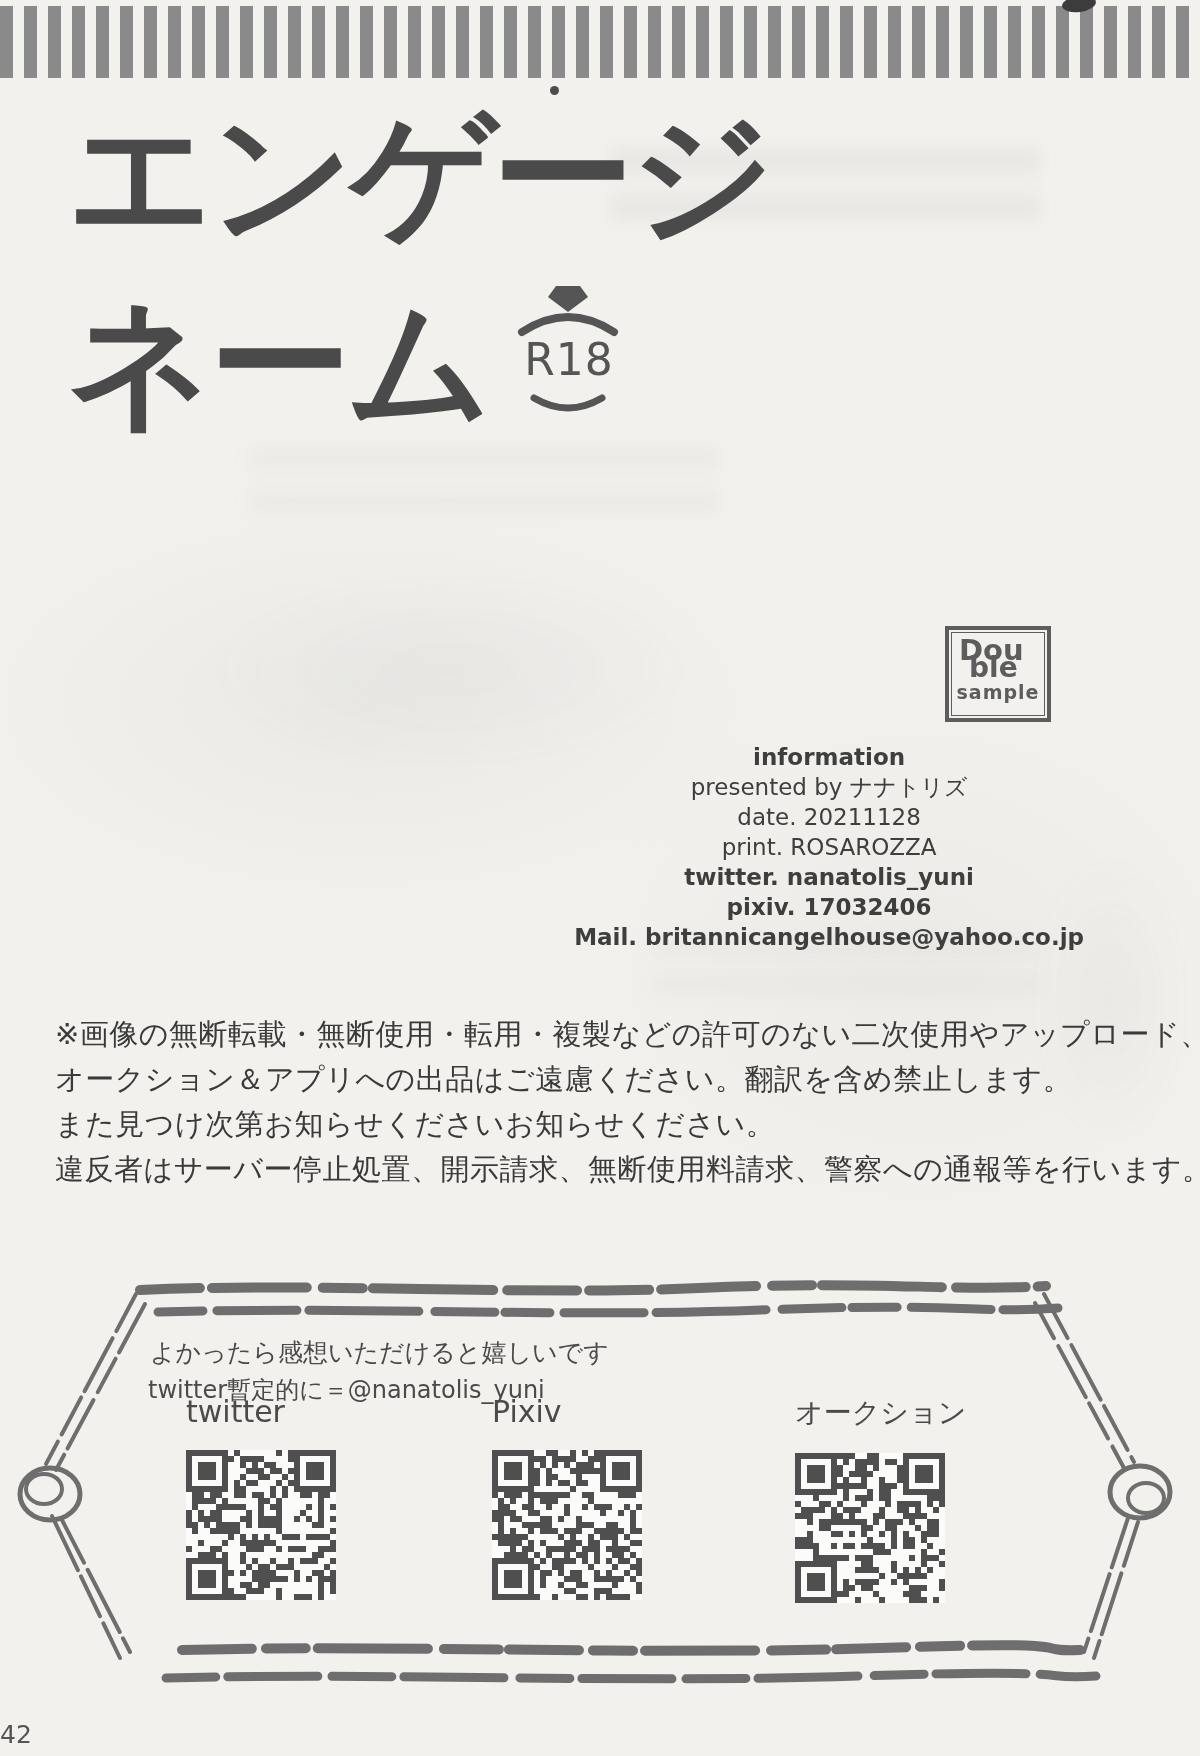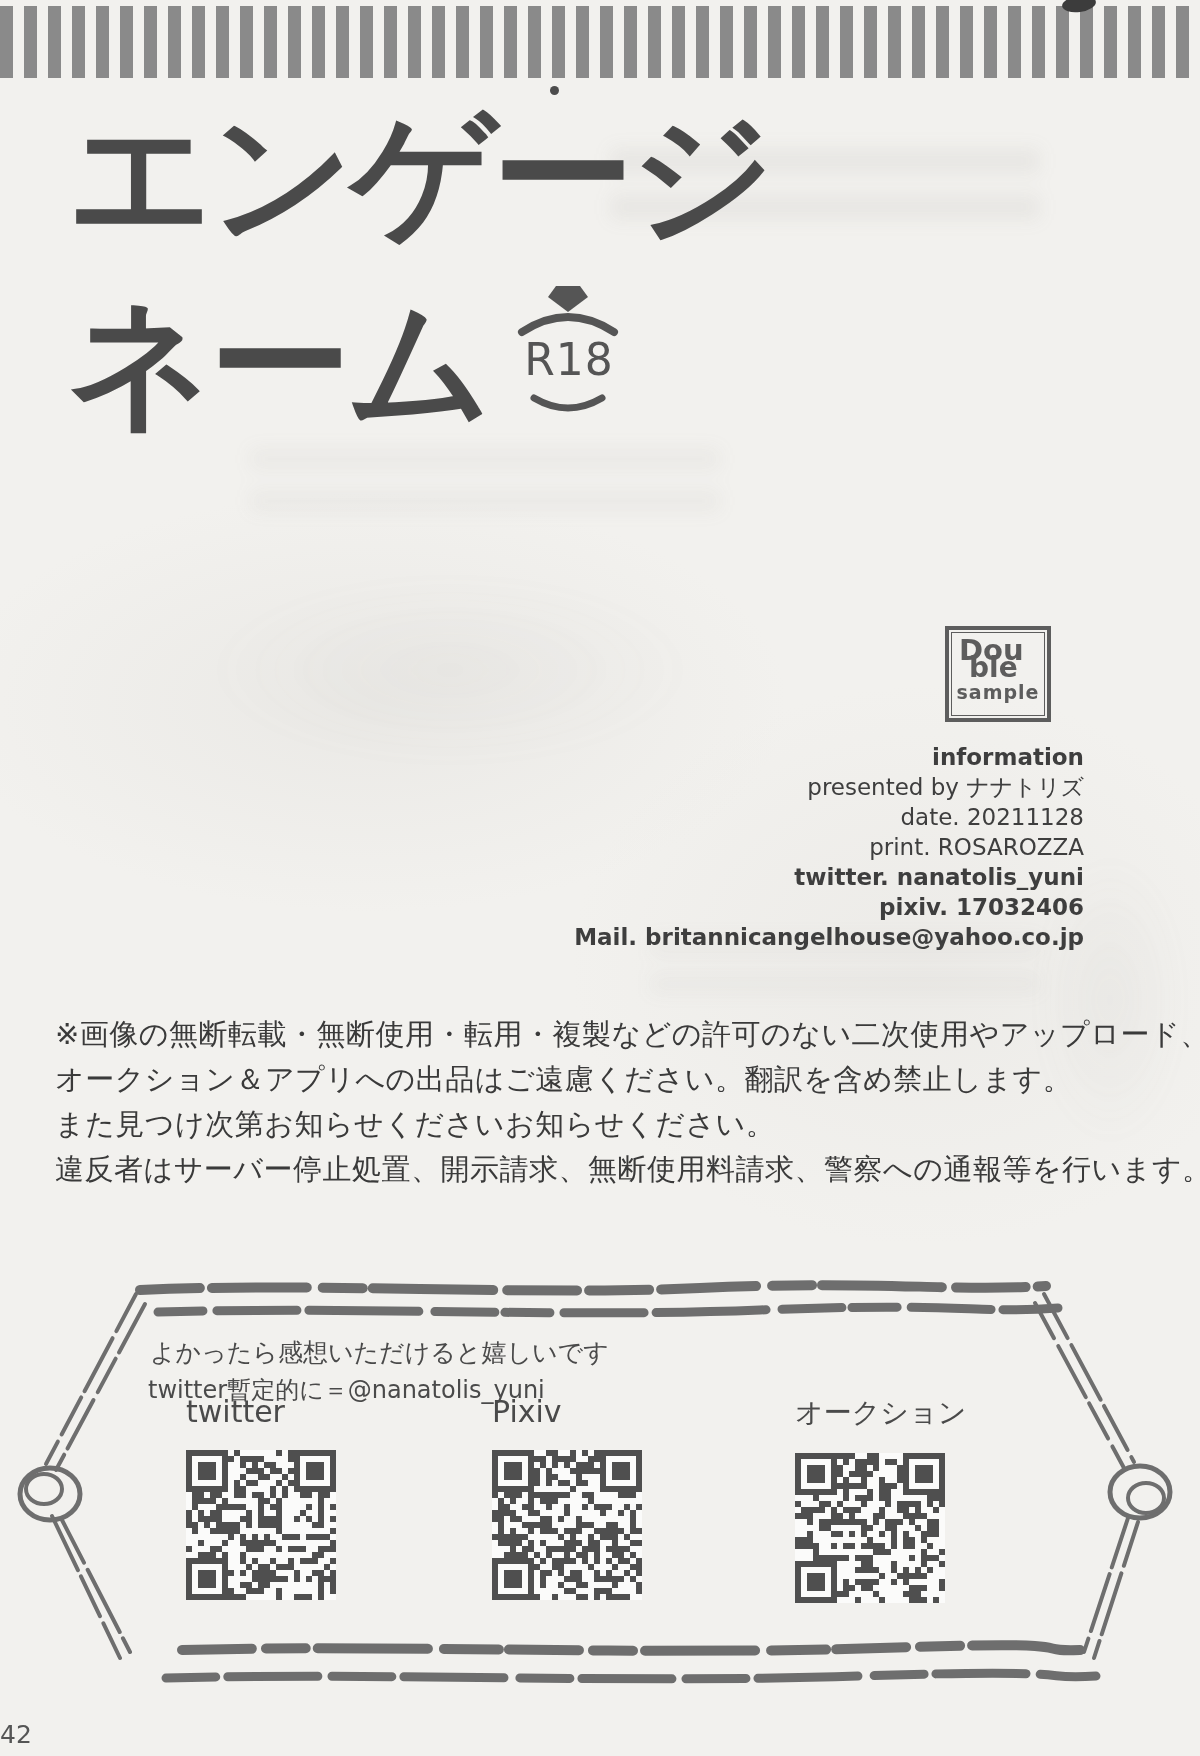--- a/index.html
+++ b/index.html
@@ -53,21 +53,21 @@
   }
   .stamp-inner{
     position:absolute;left:2px;top:2px;right:2px;bottom:2px;
     border:1.5px solid #5d5d5d;overflow:hidden;
   }
   .stamp-word-top{font-size:29px;font-weight:700;color:#5d5d5d;line-height:1;margin:3px 0 0 7px;}
   .stamp-word-mid{font-size:28px;font-weight:700;color:#5d5d5d;line-height:1;margin:-11px 0 0 17px;}
   .stamp-word-bottom{font-size:19px;font-weight:700;color:#5d5d5d;line-height:1;text-align:center;margin-top:1px;letter-spacing:1px;}
   
   .info{
-    position:absolute;right:143px;top:742px;text-align:right;
+    position:absolute;right:143px;top:742px;text-align:center;
     font-size:23px;line-height:30px;color:#3e3e3e;white-space:nowrap;
   }
   .info .bold{font-weight:700;}
   .info .light{font-weight:400;}
   
   .notice{
     position:absolute;left:55px;top:1012px;width:1120px;
     font-size:29px;line-height:45px;color:#3a3a3a;letter-spacing:.5px;
   }
   .notice div{white-space:nowrap;}

